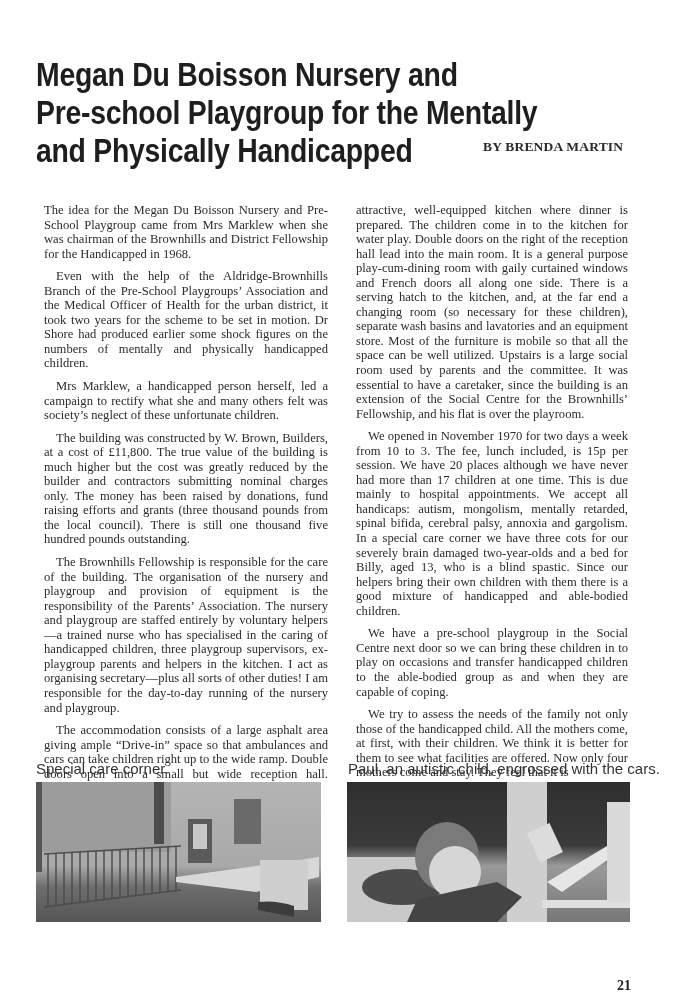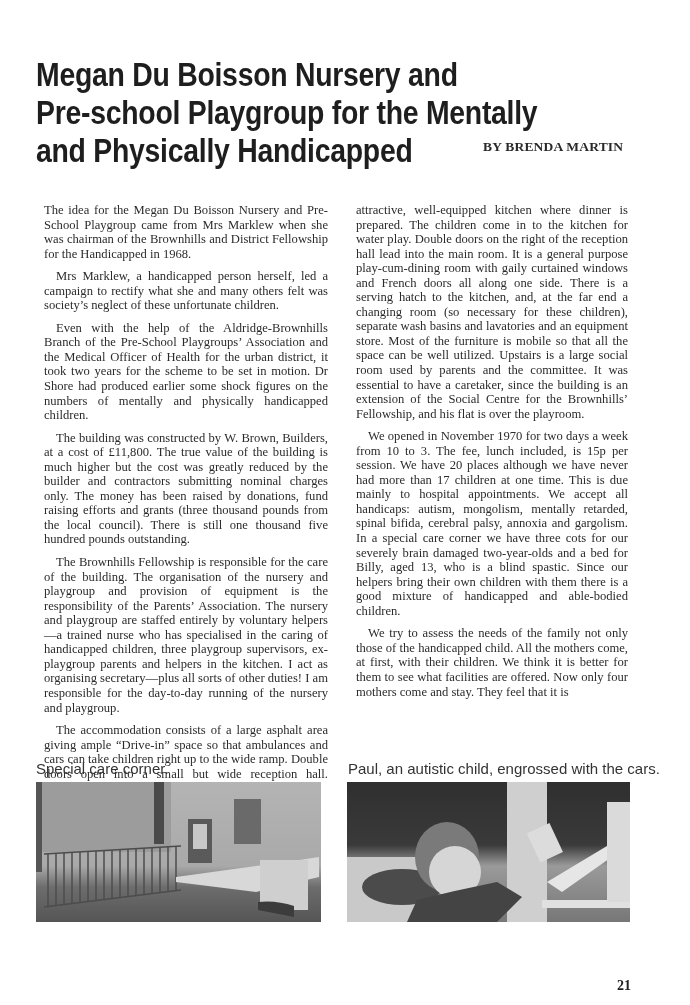--- a/index.html
+++ b/index.html
@@ -47,30 +47,31 @@
 
 <div class="title">
   <div>Megan Du Boisson Nursery and</div>
   <div>Pre-school Playgroup for the Mentally</div>
   <div>and Physically Handicapped</div>
 </div>
 <div class="byline">BY BRENDA MARTIN</div>
 
 <div class="col col-left">
   <p class="first">The idea for the Megan Du Boisson Nursery and Pre-School Playgroup came from Mrs Marklew when she was chairman of the Brownhills and District Fellowship for the Handicapped in 1968.</p>
+  <p>Even with the help of the Aldridge-Brownhills Branch of the Pre-School Playgroups’ Association and the Medical Officer of Health for the urban district, it took two years for the scheme to be set in motion. Dr Shore had produced earlier some shock figures on the numbers of mentally and physically handicapped children.</p>
   <p>Mrs Marklew, a handicapped person herself, led a campaign to rectify what she and many others felt was society’s neglect of these unfortunate children.</p>
-  <p>Even with the help of the Aldridge-Brownhills Branch of the Pre-School Playgroups’ Association and the Medical Officer of Health for the urban district, it took two years for the scheme to be set in motion. Dr Shore had produced earlier some shock figures on the numbers of mentally and physically handicapped children.</p>
   <p>The building was constructed by W. Brown, Builders, at a cost of £11,800. The true value of the building is much higher but the cost was greatly reduced by the builder and contractors submitting nominal charges only. The money has been raised by donations, fund raising efforts and grants (three thousand pounds from the local council). There is still one thousand five hundred pounds outstanding.</p>
   <p>The Brownhills Fellowship is responsible for the care of the building. The organisation of the nursery and playgroup and provision of equipment is the responsibility of the Parents’ Association. The nursery and playgroup are staffed entirely by voluntary helpers—a trained nurse who has specialised in the caring of handicapped children, three playgroup supervisors, ex-playgroup parents and helpers in the kitchen. I act as organising secretary—plus all sorts of other duties! I am responsible for the day-to-day running of the nursery and playgroup.</p>
   <p>The accommodation consists of a large asphalt area giving ample “Drive-in” space so that ambulances and cars can take children right up to the wide ramp. Double doors open into a small but wide reception hall. Opposite the main door is the wide door to an</p>
 </div>
 
 <div class="col col-right">
   <p class="first">attractive, well-equipped kitchen where dinner is prepared. The children come in to the kitchen for water play. Double doors on the right of the reception hall lead into the main room. It is a general purpose play-cum-dining room with gaily curtained windows and French doors all along one side. There is a serving hatch to the kitchen, and, at the far end a changing room (so necessary for these children), separate wash basins and lavatories and an equipment store. Most of the furniture is mobile so that all the space can be well utilized. Upstairs is a large social room used by parents and the committee. It was essential to have a caretaker, since the building is an extension of the Social Centre for the Brownhills’ Fellowship, and his flat is over the playroom.</p>
   <p>We opened in November 1970 for two days a week from 10 to 3. The fee, lunch included, is 15p per session. We have 20 places although we have never had more than 17 children at one time. This is due mainly to hospital appointments. We accept all handicaps: autism, mongolism, mentally retarded, spinal bifida, cerebral palsy, annoxia and gargolism. In a special care corner we have three cots for our severely brain damaged two-year-olds and a bed for Billy, aged 13, who is a blind spastic. Since our helpers bring their own children with them there is a good mixture of handicapped and able-bodied children.</p>
+  <p>We have a pre-school playgroup in the Social Centre next door so we can bring these children in to play on occasions and transfer handicapped children to the able-bodied group as and when they are capable of coping.</p>
   <p>We try to assess the needs of the family not only those of the handicapped child. All the mothers come, at first, with their children. We think it is better for them to see what facilities are offered. Now only four mothers come and stay. They feel that it is</p>
 </div>
 
 <div class="caption cap-left">Special care corner.</div>
 <div class="caption cap-right">Paul, an autistic child, engrossed with the cars.</div>
 
 <div class="photo photo-left">
   <svg width="285" height="140" viewBox="0 0 285 140">
     <rect x="0" y="0" width="135" height="70" fill="#9c9c9c"></rect>
     <rect x="118" y="0" width="10" height="62" fill="#4a4a4a"></rect>

